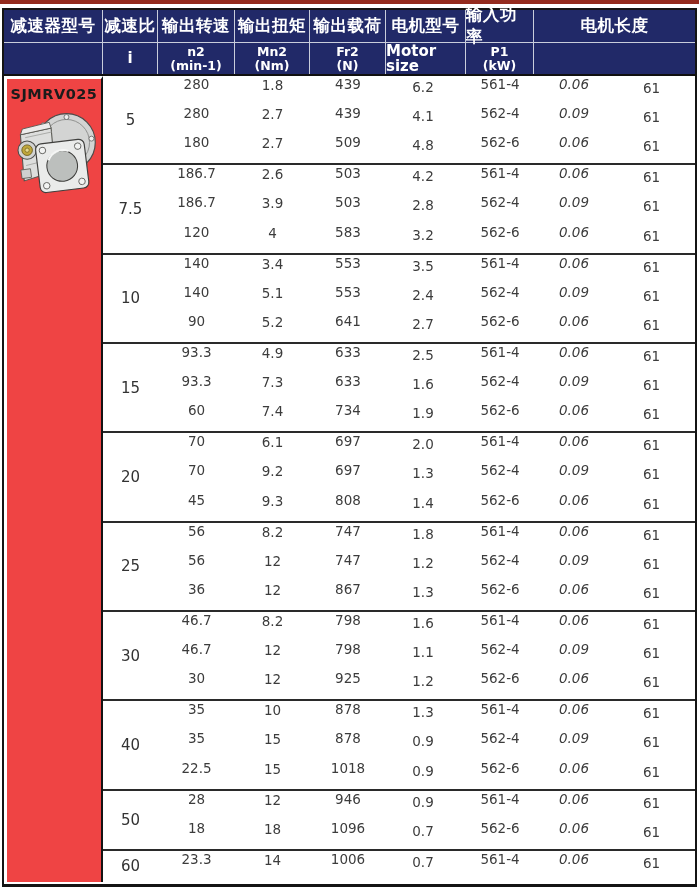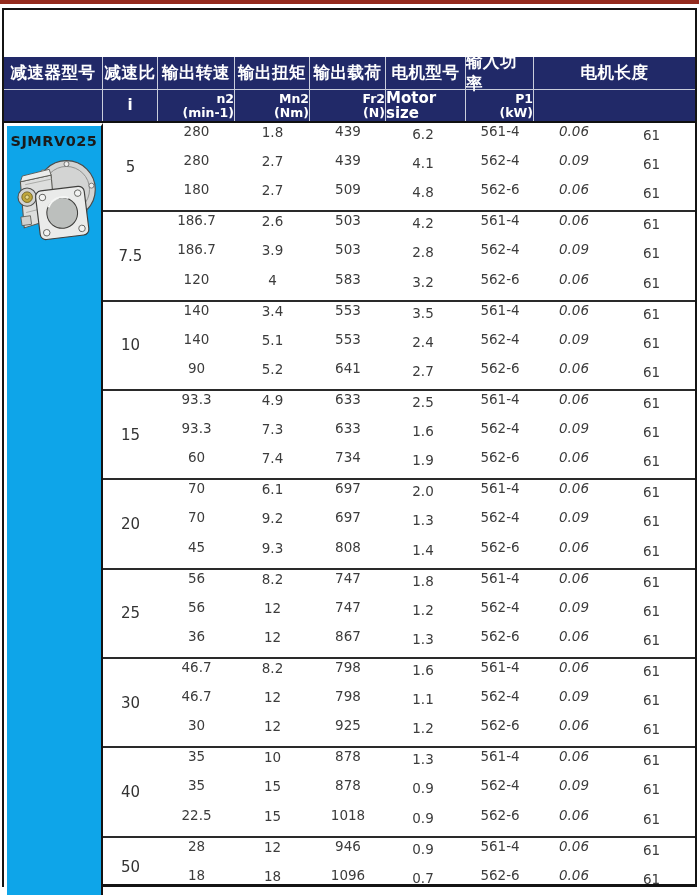--- a/index.html
+++ b/index.html
@@ -10,43 +10,43 @@
   }
   .page { position:relative; width:699px; height:895px; background:#fff; }
   .top-strip { position:absolute; top:0; left:0; width:699px; height:4px; background:#942b1e; }
 
   .table-wrap {
     position:absolute; top:8px; left:2px; width:695px; height:879px;
     border:2px solid #141414; border-bottom-width:3px; background:#fff;
   }
 
   
-  .header { display:flex; height:66px; background:#212968; border-bottom:2px solid #101010;margin-top:47px; }
+  .header { display:flex; height:66px; background:#212968; border-bottom:2px solid #101010; }
   .hcell { display:flex; flex-direction:column; border-right:1px solid #c9cddb; color:#fff; }
   .hcell:last-child { border-right:none; }
   .h0 { width:99px; } .h1 { width:55px; } .h2 { width:77px; } .h3 { width:75px; }
   .h4 { width:76px; } .h5 { width:74px; } .h6 { width:80px; } .h7 { width:68px; }
   .h8 { flex:1; }
   .zh {
     height:33px; display:flex; align-items:center; justify-content:center;
     font-size:16.5px; font-weight:700; border-bottom:1px solid #c9cddb; letter-spacing:.5px;
   }
   .en {
     flex:1; display:flex; flex-direction:column; align-items:center; justify-content:center;
     font-weight:700; font-size:15px; line-height:15px;
   }
   .en .en2:empty { display:none; }
-  .h2 .en, .h3 .en, .h4 .en, .h7 .en { font-size:12.5px; line-height:13.5px;align-items:flex-end; }
+  .h2 .en, .h3 .en, .h4 .en, .h7 .en { font-size:12.5px; line-height:13.5px; }
   .h8 .en { font-size:11px; line-height:12px; }
   .h8 .en .en2 { font-size:10px; }
 
   
   .tbody { display:flex; height:806px; }
   .type-panel {
-    width:99px; border-right:2px solid #141414; background:#0ea5e9; position:relative;
+    width:99px; border-right:2px solid #141414; background:#ef4444; position:relative;
     border-top:3px solid #ffffff; border-left:3px solid #ffffff;
   }
   .model-name {
     margin-top:7px; text-align:center; font-weight:700; font-size:14.5px;
     color:#1b1b1b; letter-spacing:.5px;
   }
   .model-img { display:block; margin:4px auto 0 auto; }
 
   .data-area { flex:1; display:flex; flex-direction:column; }
   .group { display:flex; border-bottom:2px solid #2a2a2a; }

